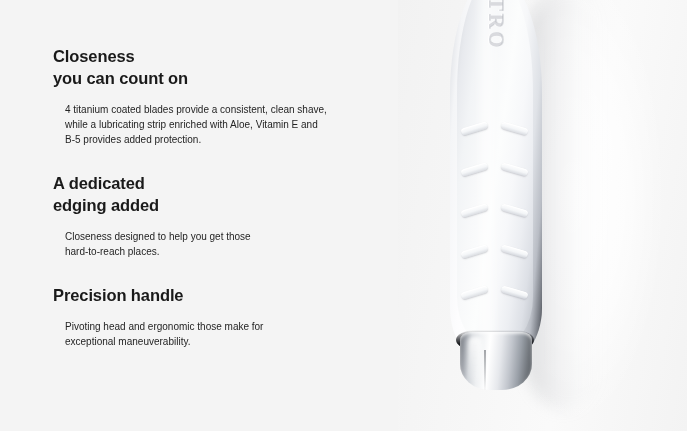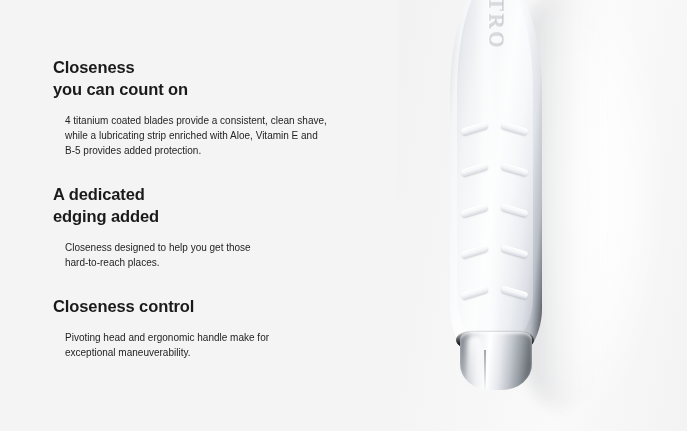--- a/index.html
+++ b/index.html
@@ -18,21 +18,21 @@
     height: 431px;
     overflow: hidden;
     background: #f4f4f4;
     box-sizing: border-box;
   }
 
   
   .content {
     position: absolute;
     left: 53px;
-    top: 57px;
+    top: 46px;
     width: 330px;
   }
 
   .feature {
     margin-bottom: 26px;
   }
   .feature:last-child { margin-bottom: 0; }
 
   .feature-heading {
     font-size: 16.5px;
@@ -274,22 +274,22 @@
     </div>
 
     <div class="feature">
       <h2 class="feature-heading">A dedicated
 edging added</h2>
       <p class="feature-body">Closeness designed to help you get those
 hard-to-reach places.</p>
     </div>
 
     <div class="feature">
-      <h2 class="feature-heading">Closeness control</h2>
-      <p class="feature-body">Pivoting head and ergonomic handle make for
+      <h2 class="feature-heading">Precision handle</h2>
+      <p class="feature-body">Pivoting head and ergonomic those make for
 exceptional maneuverability.</p>
     </div>
 
   </div>
 
   <div class="product-photo">
     <div class="photo-bg-glow"></div>
     <div class="handle-shadow"></div>
 
     <div class="handle">

